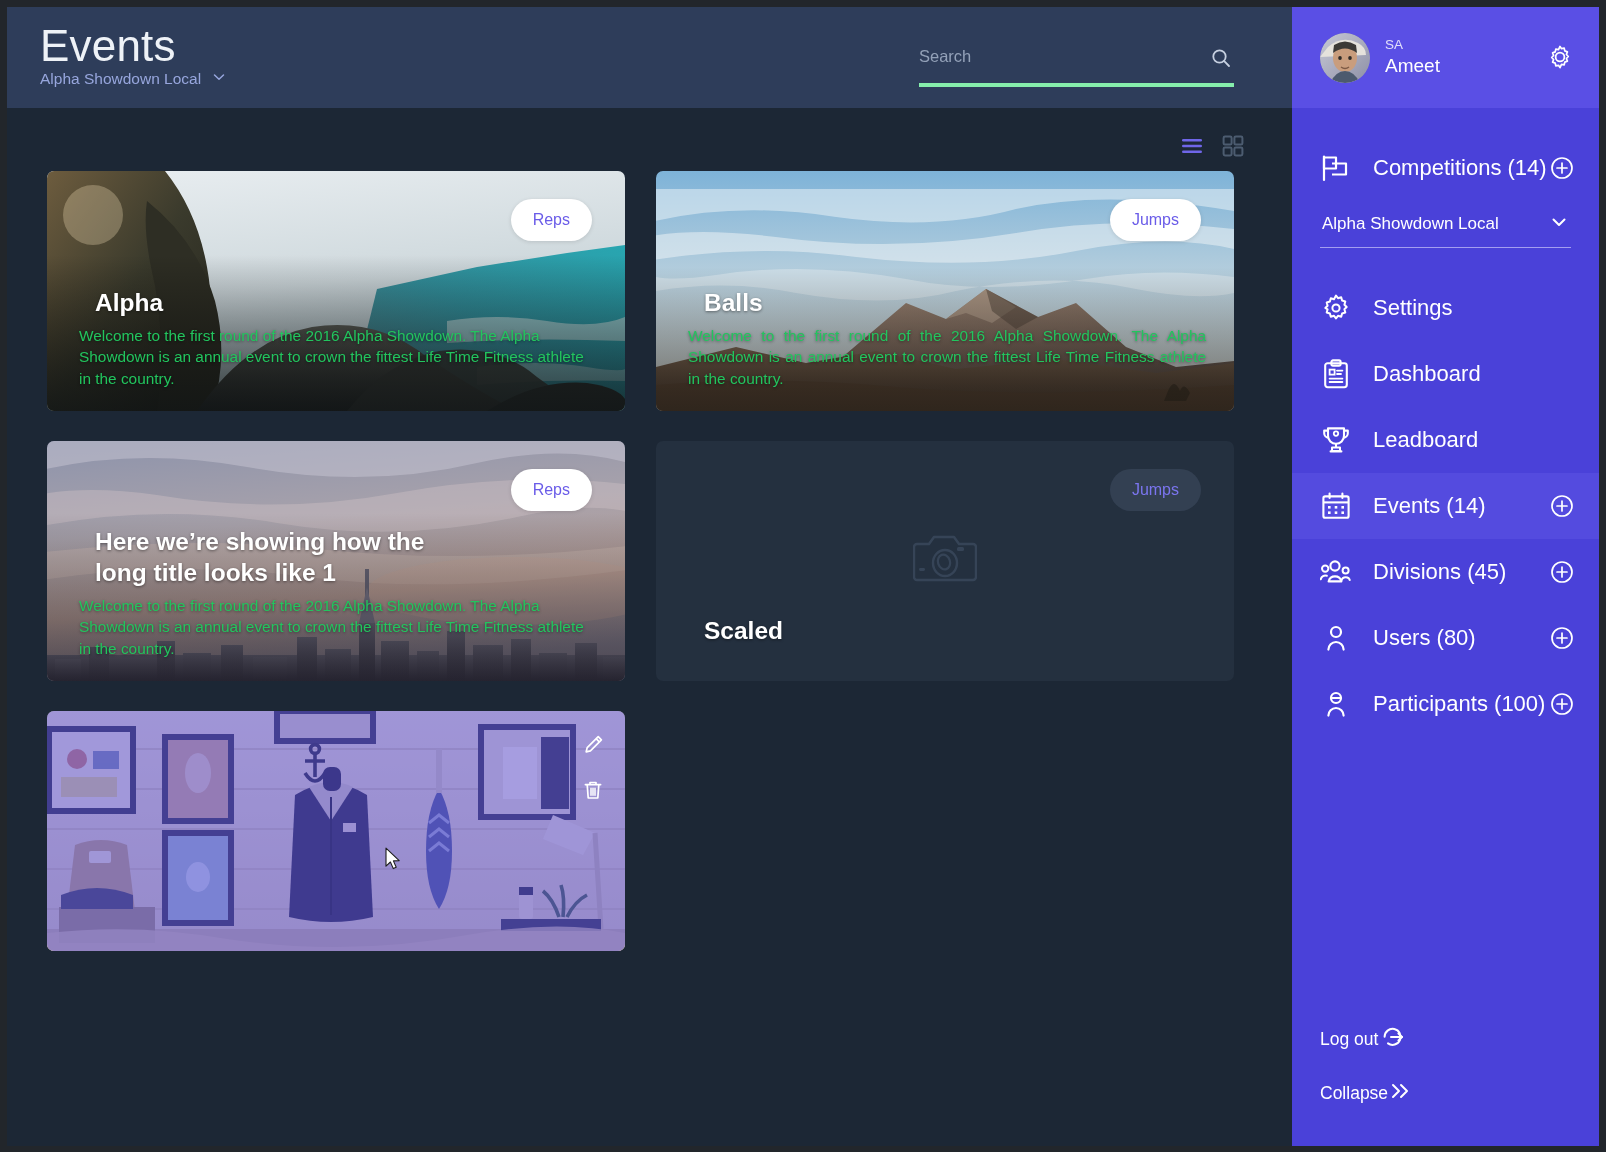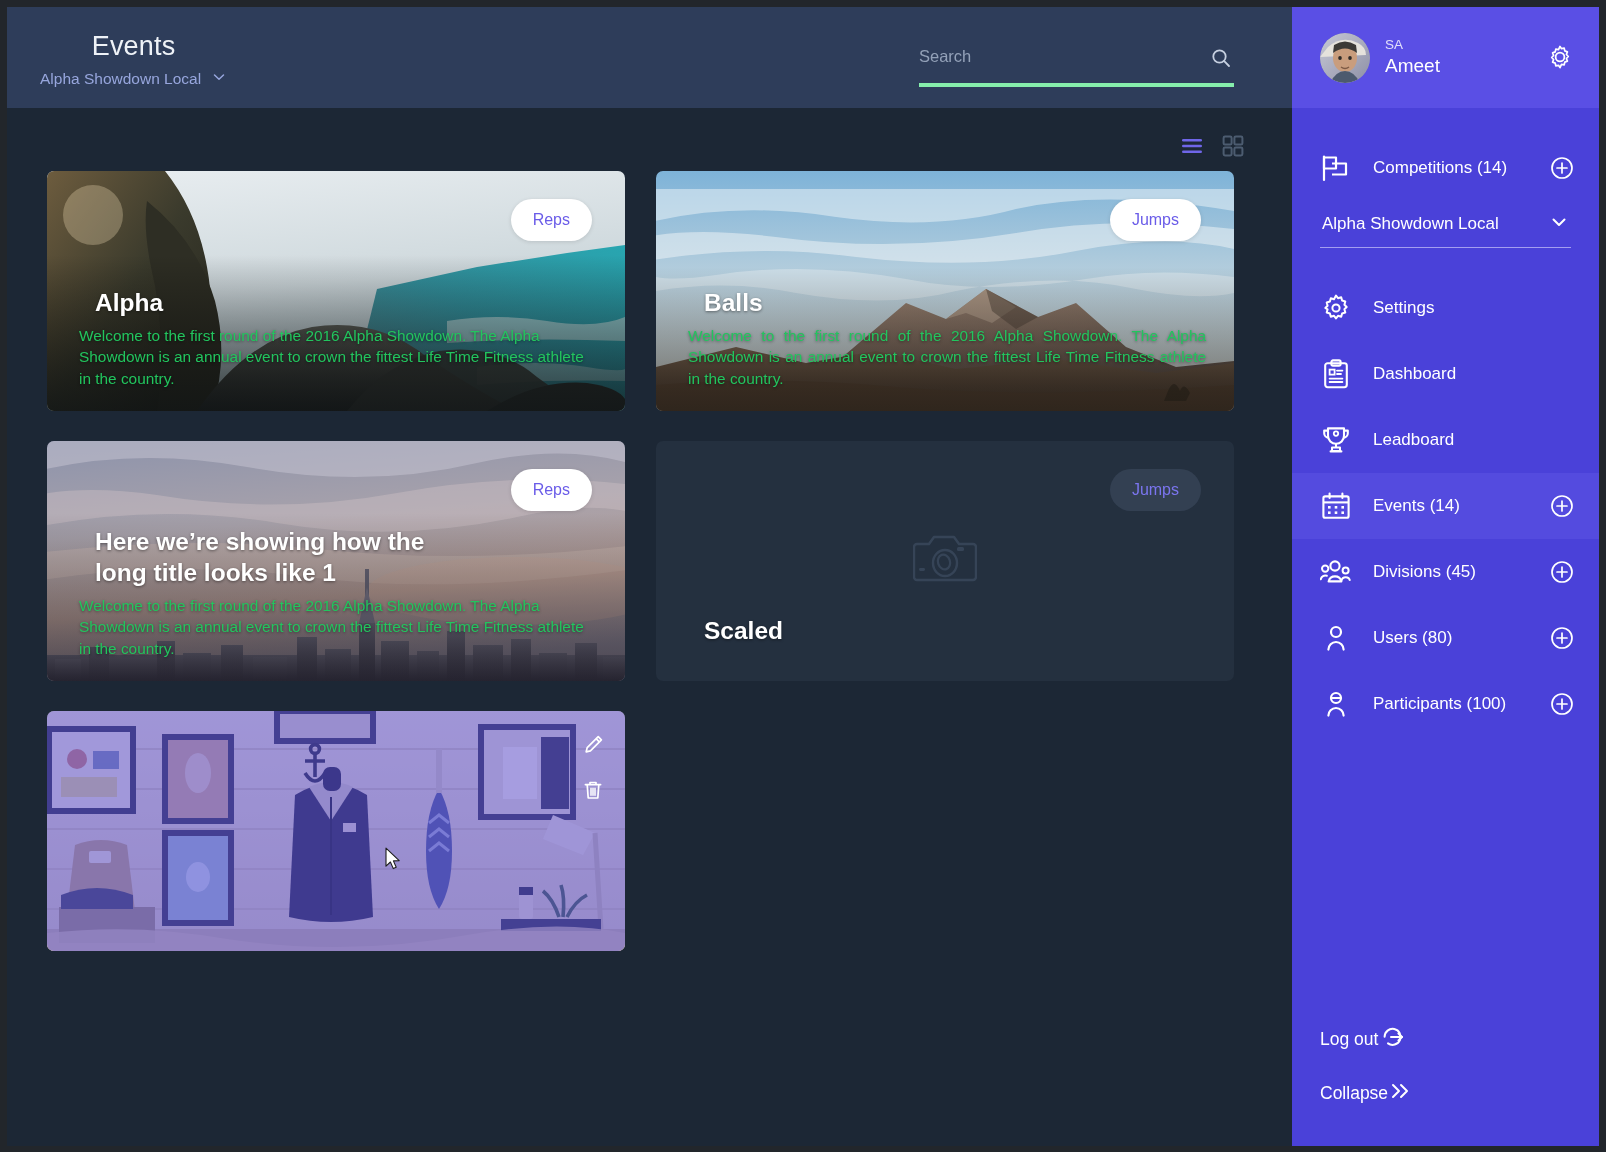--- a/index.html
+++ b/index.html
@@ -41,26 +41,25 @@
     flex: 0 0 101px;
     background: #2e3d5a;
     display: flex;
     align-items: center;
     padding: 0 0 0 33px;
   }
 
   .title-block { display: flex; flex-direction: column; justify-content: center; }
 
   .page-title {
-    font-size: 27px;
+    font-size: 44px;
     font-weight: 400;
     color: #eef2f7;
     line-height: 40px;
     letter-spacing: .2px;
-    text-align: center;
   }
 
   .subtitle-row {
     display: flex;
     align-items: center;
     gap: 10px;
     margin-top: 3px;
   }
   .subtitle-text {
     font-size: 15.5px;
@@ -267,21 +266,21 @@
     align-items: center;
     height: 66px;
     padding: 0 25px 0 28px;
     cursor: pointer;
   }
   .sb-row.active { background: #544bdf; }
   .sb-ico { width: 32px; flex: 0 0 32px; display: flex; align-items: center; justify-content: center; }
   .sb-label {
     flex: 1 1 auto;
     margin-left: 21px;
-    font-size: 17px;
+    font-size: 22px;
     color: #ffffff;
     line-height: 22px;
   }
   .sb-plus { width: 24px; height: 24px; flex: 0 0 24px; cursor: pointer; display:block; }
 
   .sb-select {
     margin: 11px 28px 0 28px;
     padding: 0 2px 11px 2px;
     border-bottom: 1px solid #a49ef0;
     display: flex;

